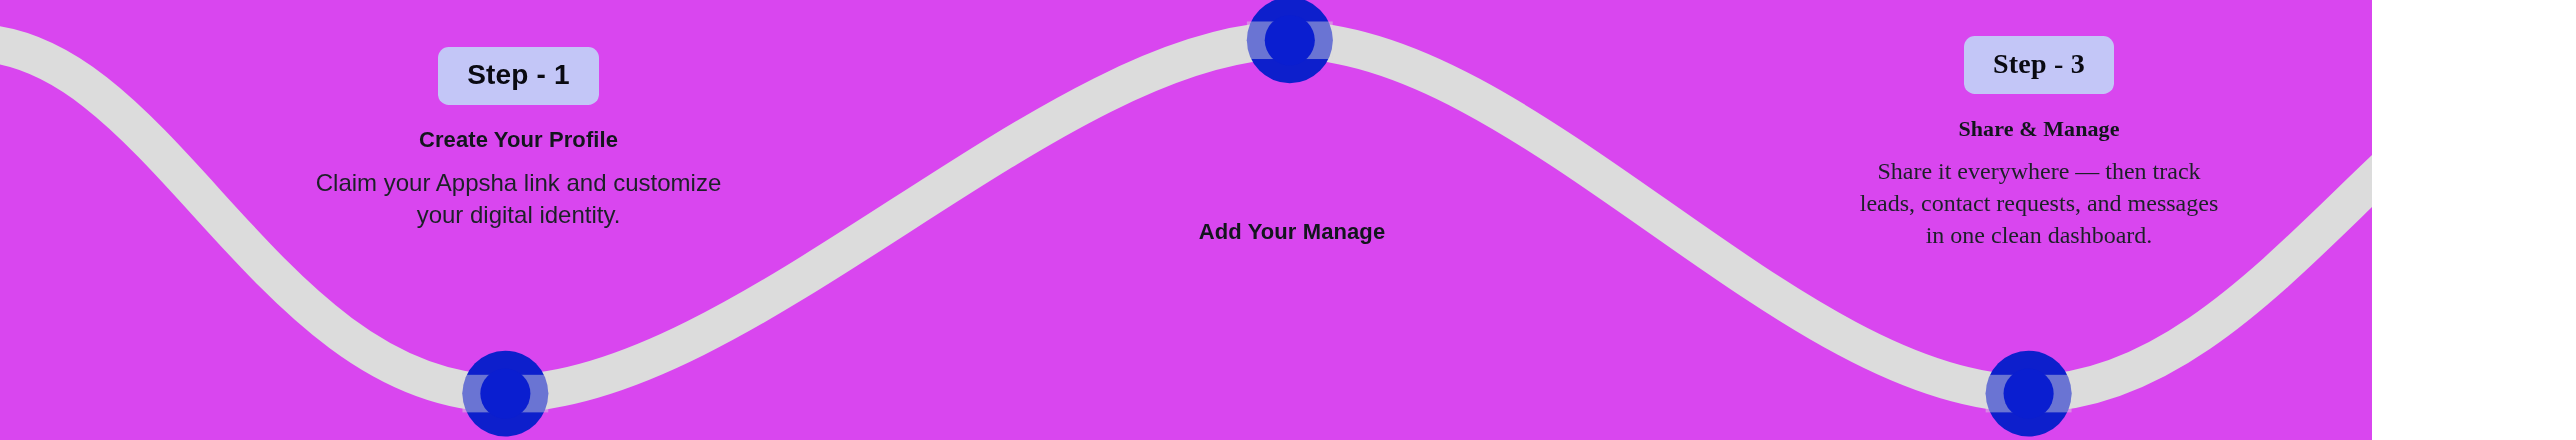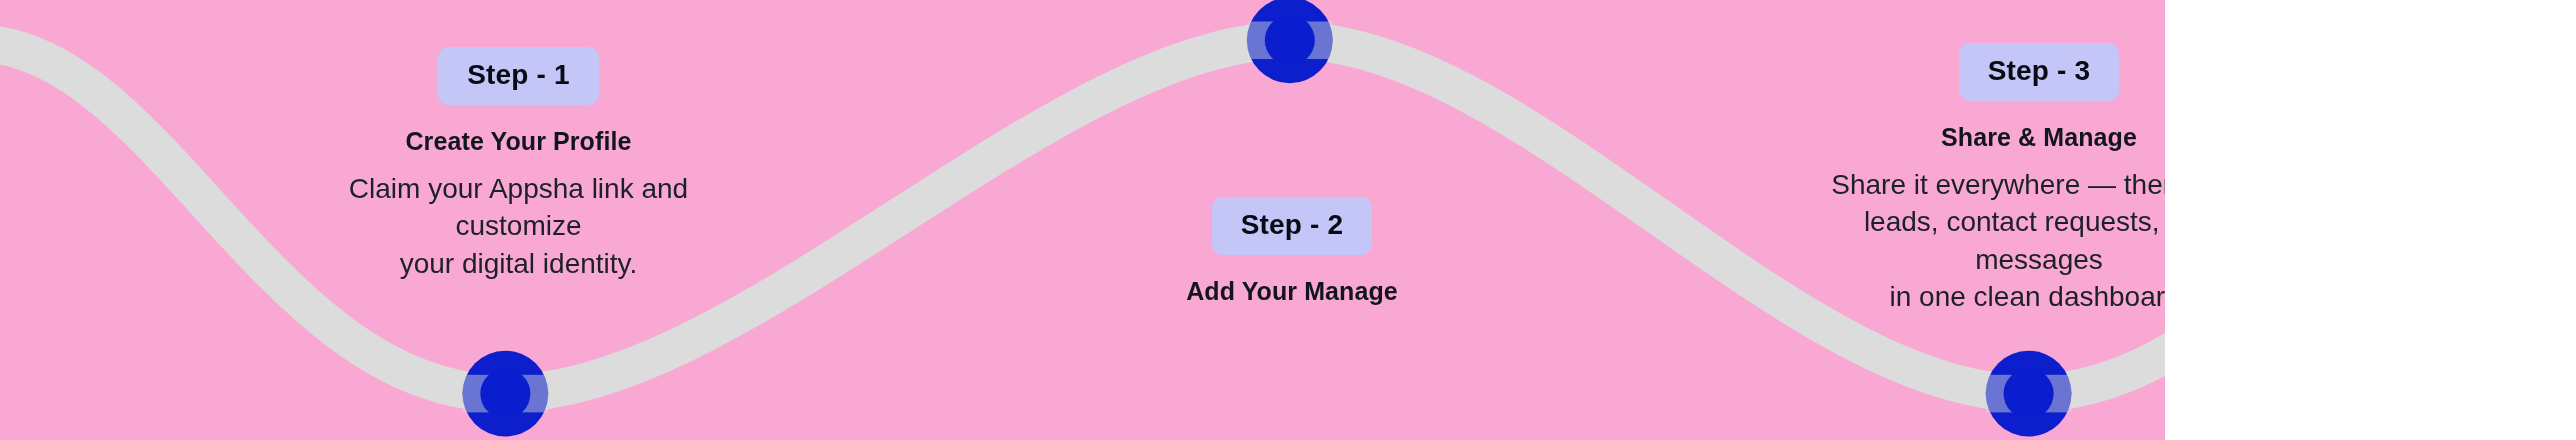--- a/index.html
+++ b/index.html
@@ -3,22 +3,22 @@
 <meta charset="utf-8">
 <style>
   * { margin:0; padding:0; box-sizing:border-box; }
   html, body {
     width:2576px; height:441px;
     overflow:hidden;
     font-family:"Liberation Sans", sans-serif;
   }
   #stage {
     position:relative;
-    width:2165px; height:441px;
-    background:#f9a8d4;
+    width:2372px; height:441px;
+    background:#d946ef;
     overflow:hidden;
   }
   #wave-layer {
     position:absolute; inset:0;
     width:2576px; height:441px;
   }
   .step-card {
     position:absolute;
     text-align:center;
     user-select:none;
@@ -30,29 +30,29 @@
     font-size:28px;
     font-weight:bold;
     letter-spacing:0.2px;
     padding:14.3px 29px 16px 29px;
     border-radius:10.7px;
     line-height:1;
     white-space:nowrap;
   }
   .step-title {
     margin-top:21.5px;
-    font-size:25px;
+    font-size:22px;
     font-weight:bold;
     color:#12161c;
     letter-spacing:0.1px;
     white-space:nowrap;
   }
   .step-desc {
     margin-top:14.3px;
-    font-size:28px;
+    font-size:24px;
     font-weight:normal;
     color:#1c2127;
     line-height:1.33;
     white-space:pre-line;
   }
   
 </style>
 </head>
 <body>
 
@@ -75,25 +75,24 @@
   </svg>
 
   <div class="step-card" id="card-0" style="left:286px; top:47px; width:465px;">
     <span class="step-badge">Step - 1</span>
     <div class="step-title">Create Your Profile</div>
     <div class="step-desc">Claim your Appsha link and customize
 your digital identity.</div>
   </div>
 
   <div class="step-card" id="card-1" style="left:1055px; top:197px; width:474px;">
-    <span class="step-badge">Step - 2</span>
     <div class="step-title">Add Your Manage</div>
   </div>
 
-  <div class="step-card" id="card-2" style="left:1802px; top:43px; width:474px;">
+  <div class="step-card" id="card-2" style="left:1802px; top:36px; width:474px;font-family:Liberation Serif, serif;">
     <span class="step-badge">Step - 3</span>
     <div class="step-title">Share &amp; Manage</div>
     <div class="step-desc">Share it everywhere — then track
 leads, contact requests, and messages
 in one clean dashboard.</div>
   </div>
 
 </div>
 
 

